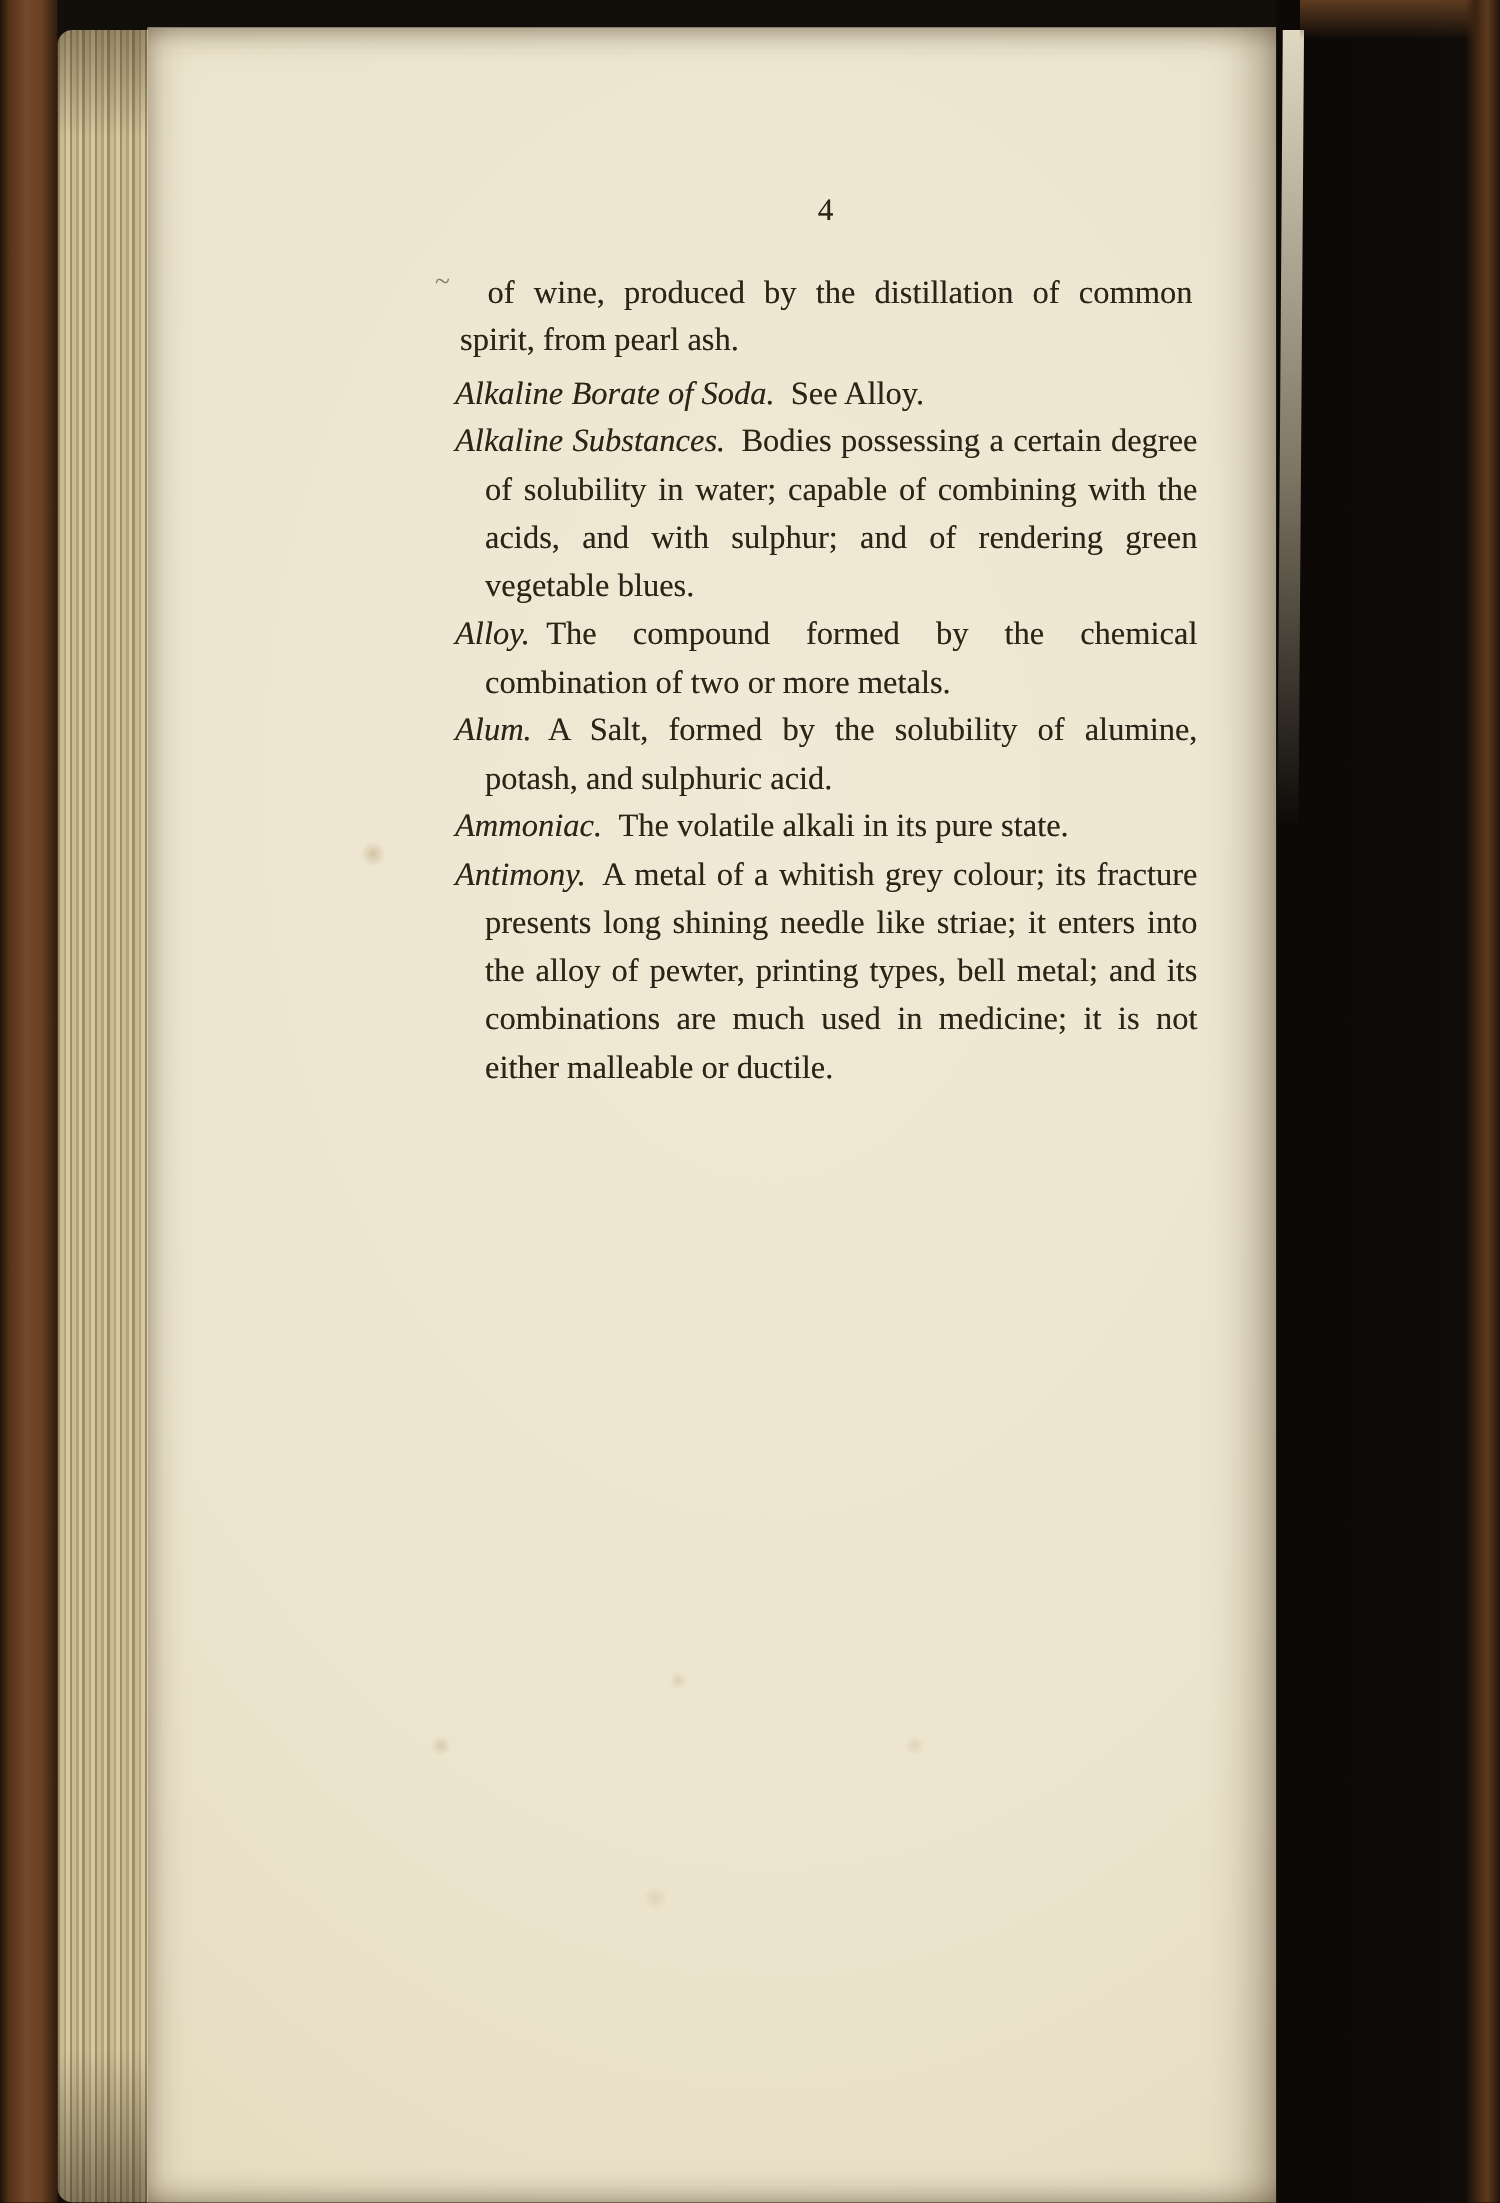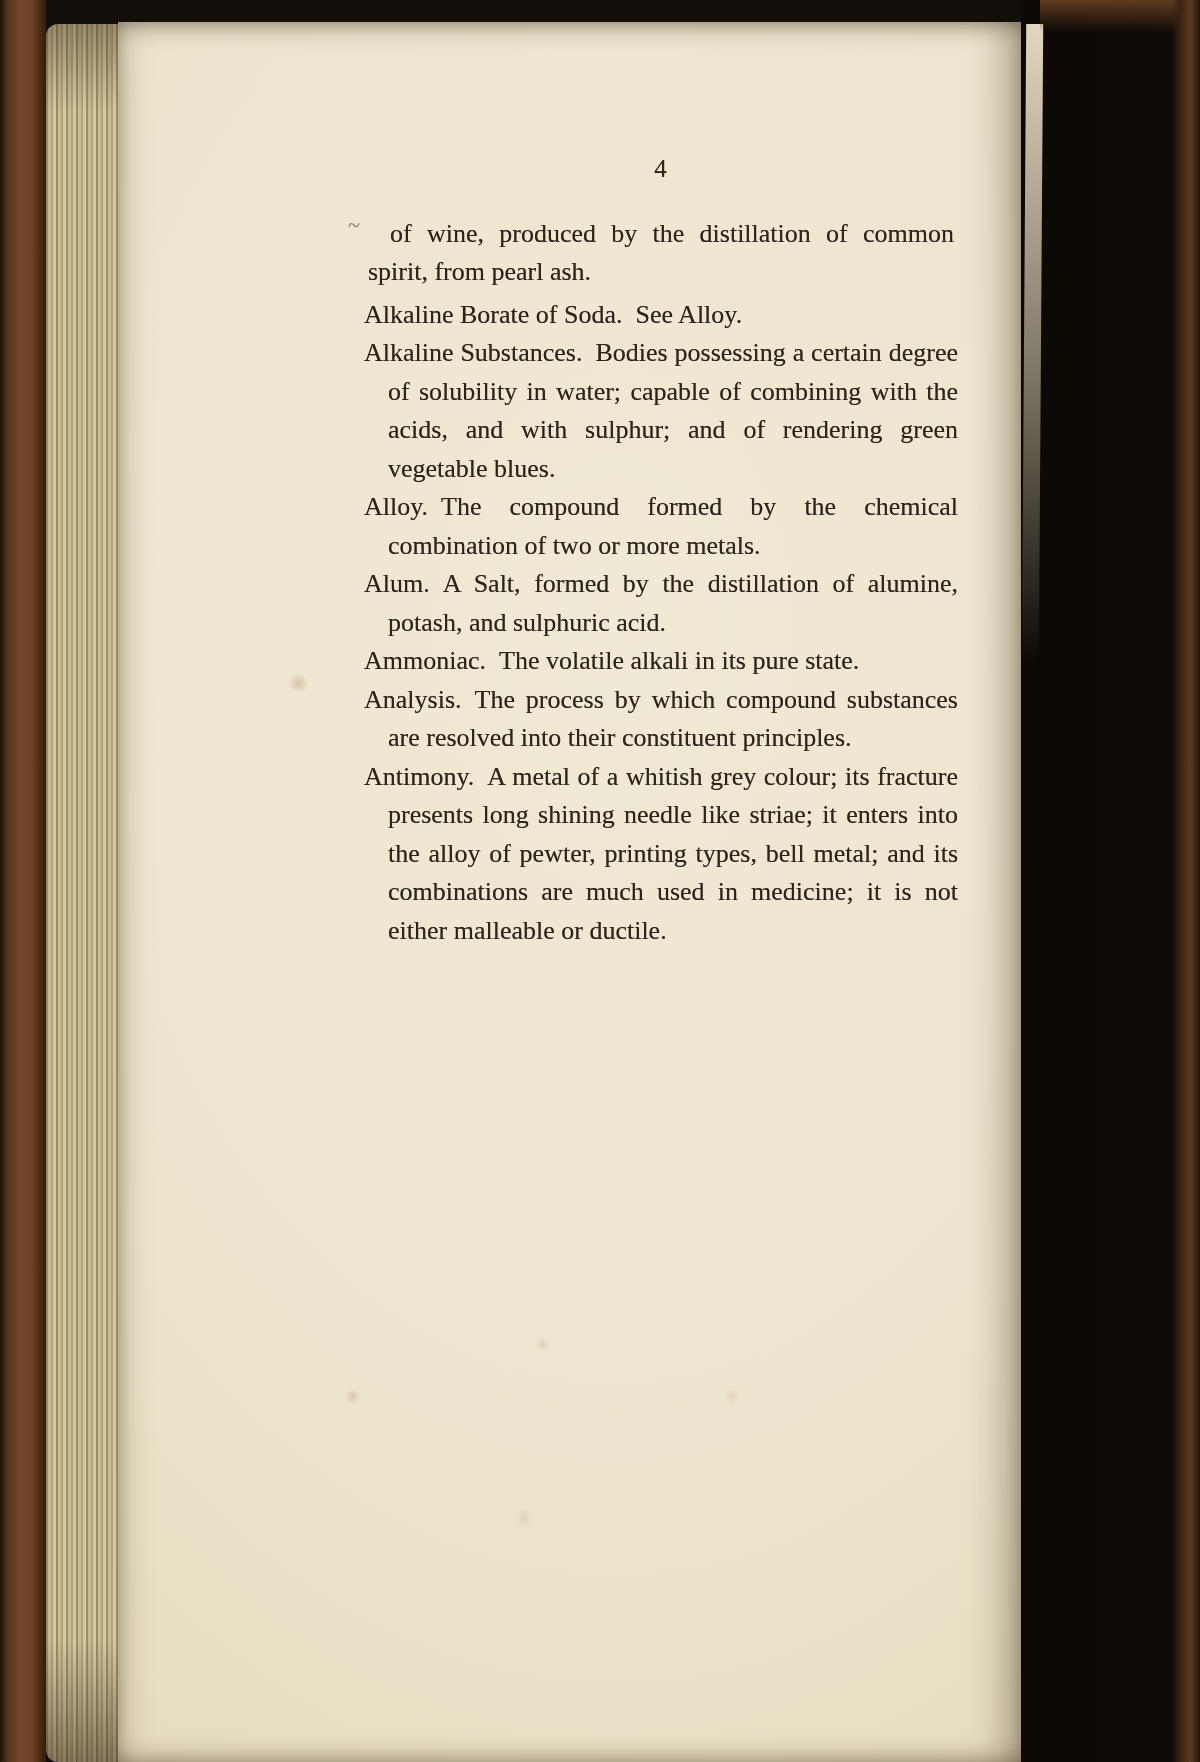--- a/index.html
+++ b/index.html
@@ -90,20 +90,21 @@
     text-indent: 22px;
     text-align: justify;
   }
   .entry {
     margin: 0;
     padding-left: 24px;
     text-indent: -24px;
     text-align: justify;
   }
   .term {
+    font-style: italic;
     padding-right: 13px;
   }
   .stray-mark {
     position: absolute;
     left: 230px; top: 190px;
     font-size: 22px;
     color: rgba(44,36,23,0.55);
   }
 </style>
 </head>
@@ -124,27 +125,26 @@
       <div class="page-number">4</div>
 
       <p class="continuation">of wine, produced by the distillation of common spirit, from pearl ash.</p>
 
       <p class="entry"><span class="term">Alkaline Borate of Soda.</span><span class="def">See Alloy.</span></p>
 
       <p class="entry"><span class="term">Alkaline Substances.</span><span class="def">Bodies possessing a certain degree of solubility in water; capable of combining with the acids, and with sulphur; and of rendering green vegetable blues.</span></p>
 
       <p class="entry"><span class="term">Alloy.</span><span class="def">The compound formed by the chemical combination of two or more metals.</span></p>
 
-      <p class="entry"><span class="term">Alum.</span><span class="def">A Salt, formed by the distillation of alumine, potash, and sulphuric acid.</span></p>
+      <p class="entry"><span class="term">Alum.</span><span class="def">A Salt, formed by the solubility of alumine, potash, and sulphuric acid.</span></p>
 
 
 
       <p class="entry"><span class="term">Ammoniac.</span><span class="def">The volatile alkali in its pure state.</span></p>
 
-      <p class="entry"><span class="term">Analysis.</span><span class="def">The process by which compound substances are resolved into their constituent principles.</span></p>
 
       <p class="entry"><span class="term">Antimony.</span><span class="def">A metal of a whitish grey colour; its fracture presents long shining needle like striae; it enters into the alloy of pewter, printing types, bell metal; and its combinations are much used in medicine; it is not either malleable or ductile.</span></p>
 
 
 
     </div>
   </div>
 
   <div class="right-gap"></div>
   <div class="facing-page-edge"></div>

